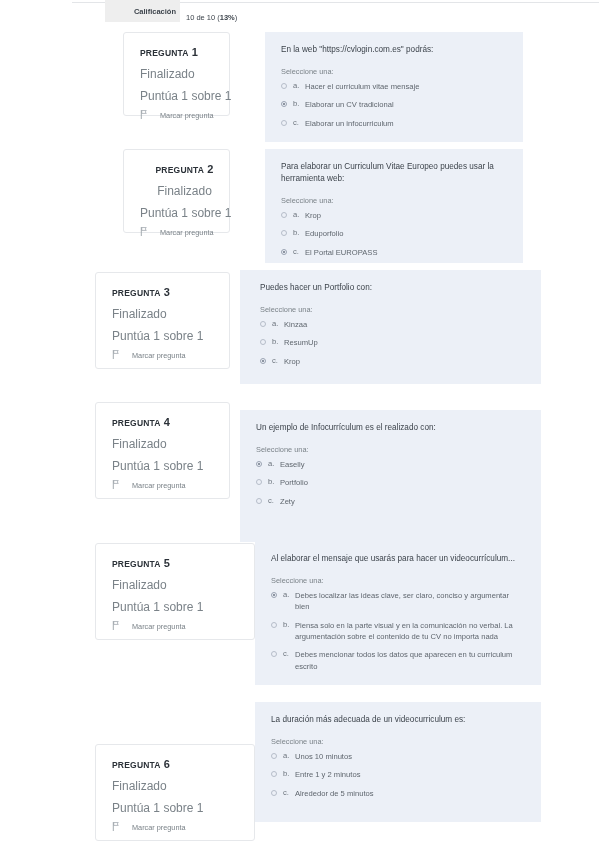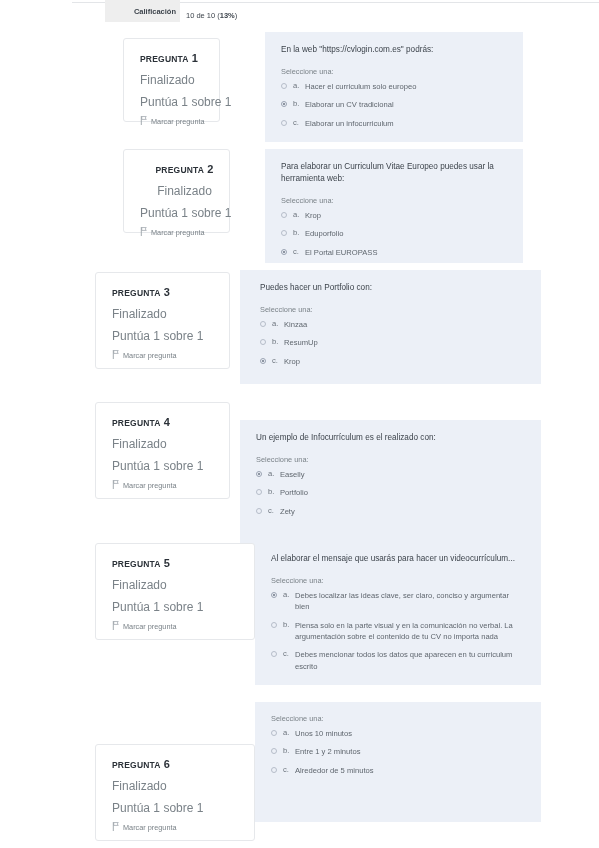--- a/index.html
+++ b/index.html
@@ -24,21 +24,21 @@
     right: 0;
     top: 2px;
     height: 1px;
     background: #e3e5e8;
   }
   .grade-row {
     position: absolute;
     left: 105px;
     top: 0px;
     display: flex;
-    align-items: center;
+    align-items: flex-end;
   }
   .grade-cell {
     width: 75px;
     height: 22px;
     background: #eeeeee;
     display: flex;
     align-items: center;
     justify-content: flex-end;
     padding-right: 4px;
     box-sizing: border-box;
@@ -88,20 +88,21 @@
     color: #7a8288;
     margin-bottom: 8px;
     white-space: nowrap;
   }
   .q-flag {
     font-size: 7.3px;
     color: #7a8288;
     display: flex;
     align-items: center;
     white-space: nowrap;
+    gap: 9px;
   }
   .flag-icon {
     display: inline-block;
     width: 8px;
     height: 9px;
     margin-right: 3px;
     position: relative;
     top: -1px;
   }
 
@@ -171,39 +172,39 @@
 
 <div class="grade-row">
   <div class="grade-cell">
     <span class="grade-label">Calificación</span>
   </div>
   <div class="grade-value"><span>10 de 10 (</span><b>13%</b><span>)</span></div>
 </div>
 
 <div id="questions-root">
     <div class="qblock">
-      <div class="qinfo" style="left: 123px; top: 32px; width: 97px; height: 84px; margin-top: 6px;">
+      <div class="qinfo" style="left: 123px; top: 32px; width: 107px; height: 84px;">
         <div class="q-title"><span>PREGUNTA</span><span class="qnum">1</span></div>
         <div class="q-meta">Finalizado</div>
         <div class="q-meta">Puntúa 1 sobre 1</div>
         <div class="q-flag">
           <span class="flag-icon"><svg viewBox="0 0 8 10" width="8" height="9" aria-hidden="true">
               <path d="M1 0 L1 10" stroke="#9aa1a8" stroke-width="1" fill="none"></path>
               <path d="M1.5 0.6 L6.5 0.6 L5.4 2.2 L6.5 3.8 L1.5 3.8 Z" fill="none" stroke="#9aa1a8" stroke-width="0.8"></path>
             </svg></span>
           <span>Marcar pregunta</span>
         </div>
       </div>
       <div class="qcontent" style="left: 265px; top: 32px; width: 258px; height: 110px;">
         <p class="q-text">En la web "https://cvlogin.com.es" podrás:</p>
         <p class="q-select-label">Seleccione una:</p>
         <div class="opt">
           <span class="radio"></span>
           <span class="opt-letter">a.</span>
-          <span class="opt-text">Hacer el curriculum solo europeo</span>
+          <span class="opt-text">Hacer el curriculum vitae mensaje</span>
         </div>
         <div class="opt">
           <span class="radio checked"></span>
           <span class="opt-letter">b.</span>
           <span class="opt-text">Elaborar un CV tradicional</span>
         </div>
         <div class="opt">
           <span class="radio"></span>
           <span class="opt-letter">c.</span>
           <span class="opt-text">Elaborar un infocurriculum</span>
@@ -282,21 +283,21 @@
         <div class="q-meta">Finalizado</div>
         <div class="q-meta">Puntúa 1 sobre 1</div>
         <div class="q-flag">
           <span class="flag-icon"><svg viewBox="0 0 8 10" width="8" height="9" aria-hidden="true">
               <path d="M1 0 L1 10" stroke="#9aa1a8" stroke-width="1" fill="none"></path>
               <path d="M1.5 0.6 L6.5 0.6 L5.4 2.2 L6.5 3.8 L1.5 3.8 Z" fill="none" stroke="#9aa1a8" stroke-width="0.8"></path>
             </svg></span>
           <span>Marcar pregunta</span>
         </div>
       </div>
-      <div class="qcontent" style="left: 240px; top: 420px; width: 301px; height: 132px;">
+      <div class="qcontent" style="left: 240px; top: 410px; width: 301px; height: 132px;">
         <p class="q-text">Un ejemplo de Infocurrículum es el realizado con:</p>
         <p class="q-select-label">Seleccione una:</p>
         <div class="opt">
           <span class="radio checked"></span>
           <span class="opt-letter">a.</span>
           <span class="opt-text">Easelly</span>
         </div>
         <div class="opt">
           <span class="radio"></span>
           <span class="opt-letter">b.</span>
@@ -349,20 +350,21 @@
         <div class="q-meta">Puntúa 1 sobre 1</div>
         <div class="q-flag">
           <span class="flag-icon"><svg viewBox="0 0 8 10" width="8" height="9" aria-hidden="true">
               <path d="M1 0 L1 10" stroke="#9aa1a8" stroke-width="1" fill="none"></path>
               <path d="M1.5 0.6 L6.5 0.6 L5.4 2.2 L6.5 3.8 L1.5 3.8 Z" fill="none" stroke="#9aa1a8" stroke-width="0.8"></path>
             </svg></span>
           <span>Marcar pregunta</span>
         </div>
       </div>
       <div class="qcontent" style="left: 255px; top: 702px; width: 286px; height: 120px;">
+        <p class="q-text">La duración más adecuada de un videocurriculum es:</p>
         <p class="q-select-label">Seleccione una:</p>
         <div class="opt">
           <span class="radio"></span>
           <span class="opt-letter">a.</span>
           <span class="opt-text">Unos 10 minutos</span>
         </div>
         <div class="opt">
           <span class="radio"></span>
           <span class="opt-letter">b.</span>
           <span class="opt-text">Entre 1 y 2 minutos</span>

